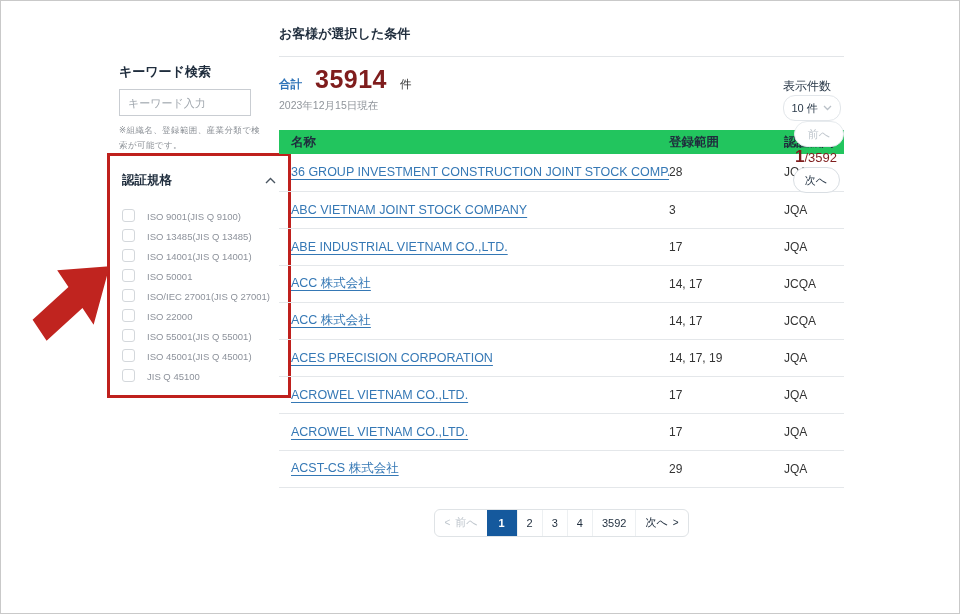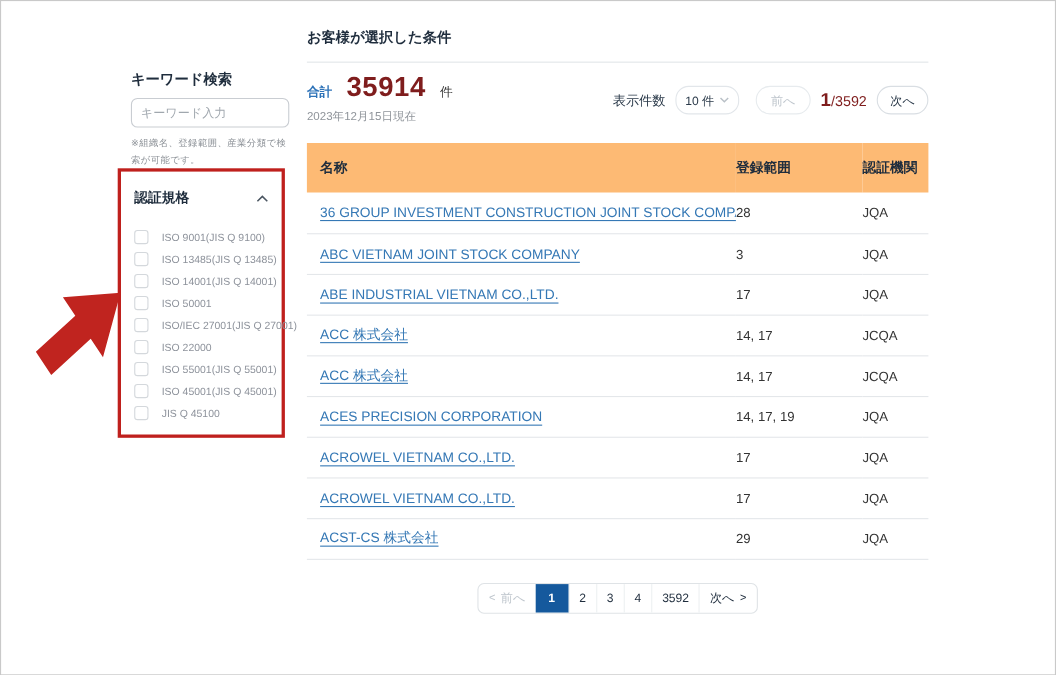--- a/index.html
+++ b/index.html
@@ -25,34 +25,34 @@
     font-family: inherit;
   }
   .clear-btn svg { display: block; }
 
   .kw-title {
     position: absolute; left: 118px; top: 62px;
     font-size: 13px; font-weight: bold; color: #1f2d3d;
   }
   .kw-input {
     position: absolute; left: 118px; top: 88px;
-    width: 144px; height: 27px;
-    border: 1px solid #c9cdd2; border-radius: 6px;
+    width: 132px; height: 27px;
+    border: 1px solid #c9cdd2; border-radius: 0;
     padding: 0 8px; font-size: 11px; color: #333;
     font-family: inherit;
   }
   .kw-input::placeholder { color: #a0a7ae; }
   .kw-note {
     position: absolute; left: 118px; top: 122px; width: 144px;
     font-size: 8.5px; color: #8b9096; line-height: 1.8; letter-spacing: .4px;
   }
 
   .cert-box {
     position: absolute; left: 106px; top: 152px;
-    width: 152px; height: 245px;
+    width: 184px; height: 245px;
     border: 3px solid #bf201d;
     background: #fff;
   }
   .cert-head {
     display: flex; align-items: center; justify-content: space-between;
     padding: 16px 12px 0 12px;
   }
   .cert-head .cert-title { font-size: 12.5px; font-weight: bold; color: #1f2d3d; }
   .cert-head svg { display: block; cursor: pointer; }
   .cert-list { padding: 13px 10px 0 12px; }
@@ -75,21 +75,21 @@
 
   .summary-row { position: relative; height: 55px; margin-top: 8px; }
   .total-line { display: flex; align-items: baseline; gap: 13px; }
   .t-label { font-size: 11.5px; color: #2e73b8; font-weight: bold; }
   .t-value { font-size: 25px; font-weight: bold; color: #7f1d1d; letter-spacing: .5px; }
   .t-unit { font-size: 11.5px; color: #333; }
   .as-of { margin-top: 5px; font-size: 10.5px; color: #8f949a; }
 
   .controls {
     position: absolute; right: 0; top: 13px;
-    display: flex; align-items: center;
+    display: flex; align-items: center; flex-direction: column;
   }
   .dc-label { font-size: 12px; color: #2b3a4a; margin-right: 9px; }
   .dropdown {
     width: 58px; height: 26px;
     border: 1px solid #e2e6ea; border-radius: 12px; background: #fff;
     font-size: 11px; color: #2b3a4a; font-family: inherit;
     display: flex; align-items: center; justify-content: space-between;
     padding: 0 8px; cursor: pointer;
   }
   .pill {
@@ -98,21 +98,21 @@
     display: flex; align-items: center; justify-content: center;
   }
   .pill-prev { width: 50px; margin-left: 15px; border: 1px solid #e7ebee; color: #bfc6cd; }
   .pill-next { width: 47px; margin-left: 9px; border: 1px solid #d9dee3; color: #2b3a4a; }
   .pageinfo { margin-left: 9px; color: #7f1d1d; white-space: nowrap; }
   .pageinfo .cur { font-size: 17px; font-weight: bold; }
   .pageinfo .tot { font-size: 13px; }
 
   table.results { width: 100%; border-collapse: collapse; margin-top: 10px; table-layout: fixed; }
   .results col.c1 { width: 390px; } .results col.c2 { width: 115px; } .results col.c3 { width: 60px; }
-  .results thead tr { background: #fdba74; height: 45px; }
+  .results thead tr { background: #22c55e; height: 24px; }
   .results th { text-align: left; font-size: 12.5px; color: #1f2d3d; font-weight: bold; }
   .results th:first-child { padding-left: 12px; }
   .results tbody tr { height: 37px; border-bottom: 1px solid #e4e7ea; }
   .results td { font-size: 12px; color: #333; vertical-align: middle; }
   .results td.td-name { padding-left: 12px; overflow: hidden; white-space: nowrap; }
   .results td.td-name a { color: #3578b5; font-size: 12.5px; text-decoration: underline; text-underline-offset: 3px; }
 
   .pg-wrap { display: flex; justify-content: center; margin-top: 21px; }
   .pg {
     display: inline-flex; height: 28px;

